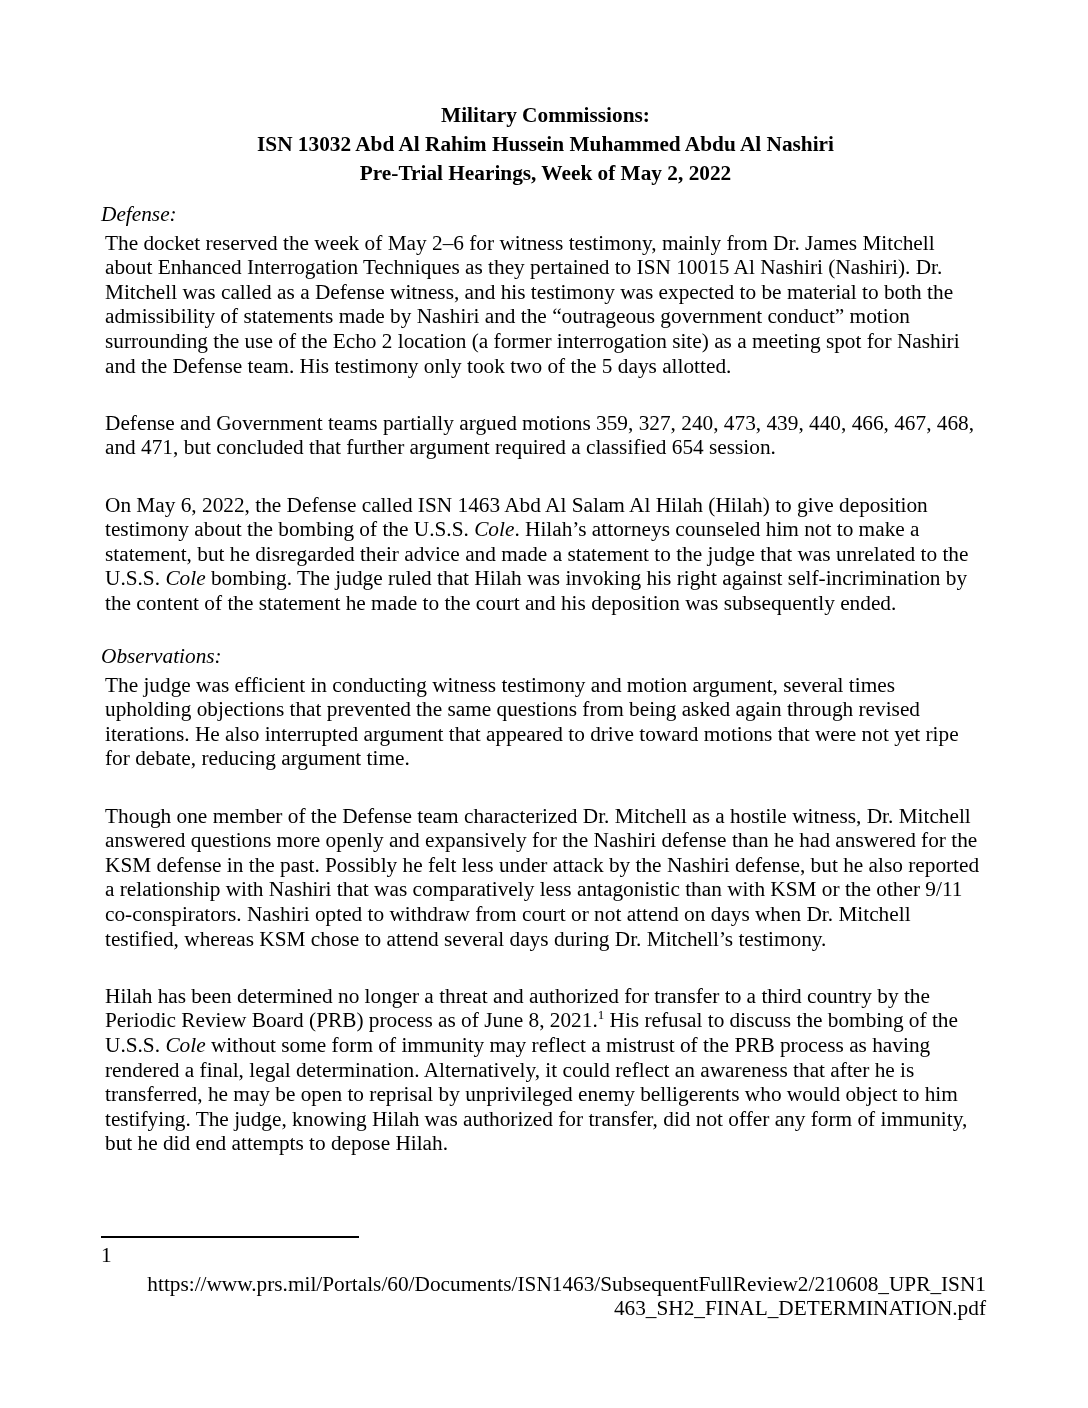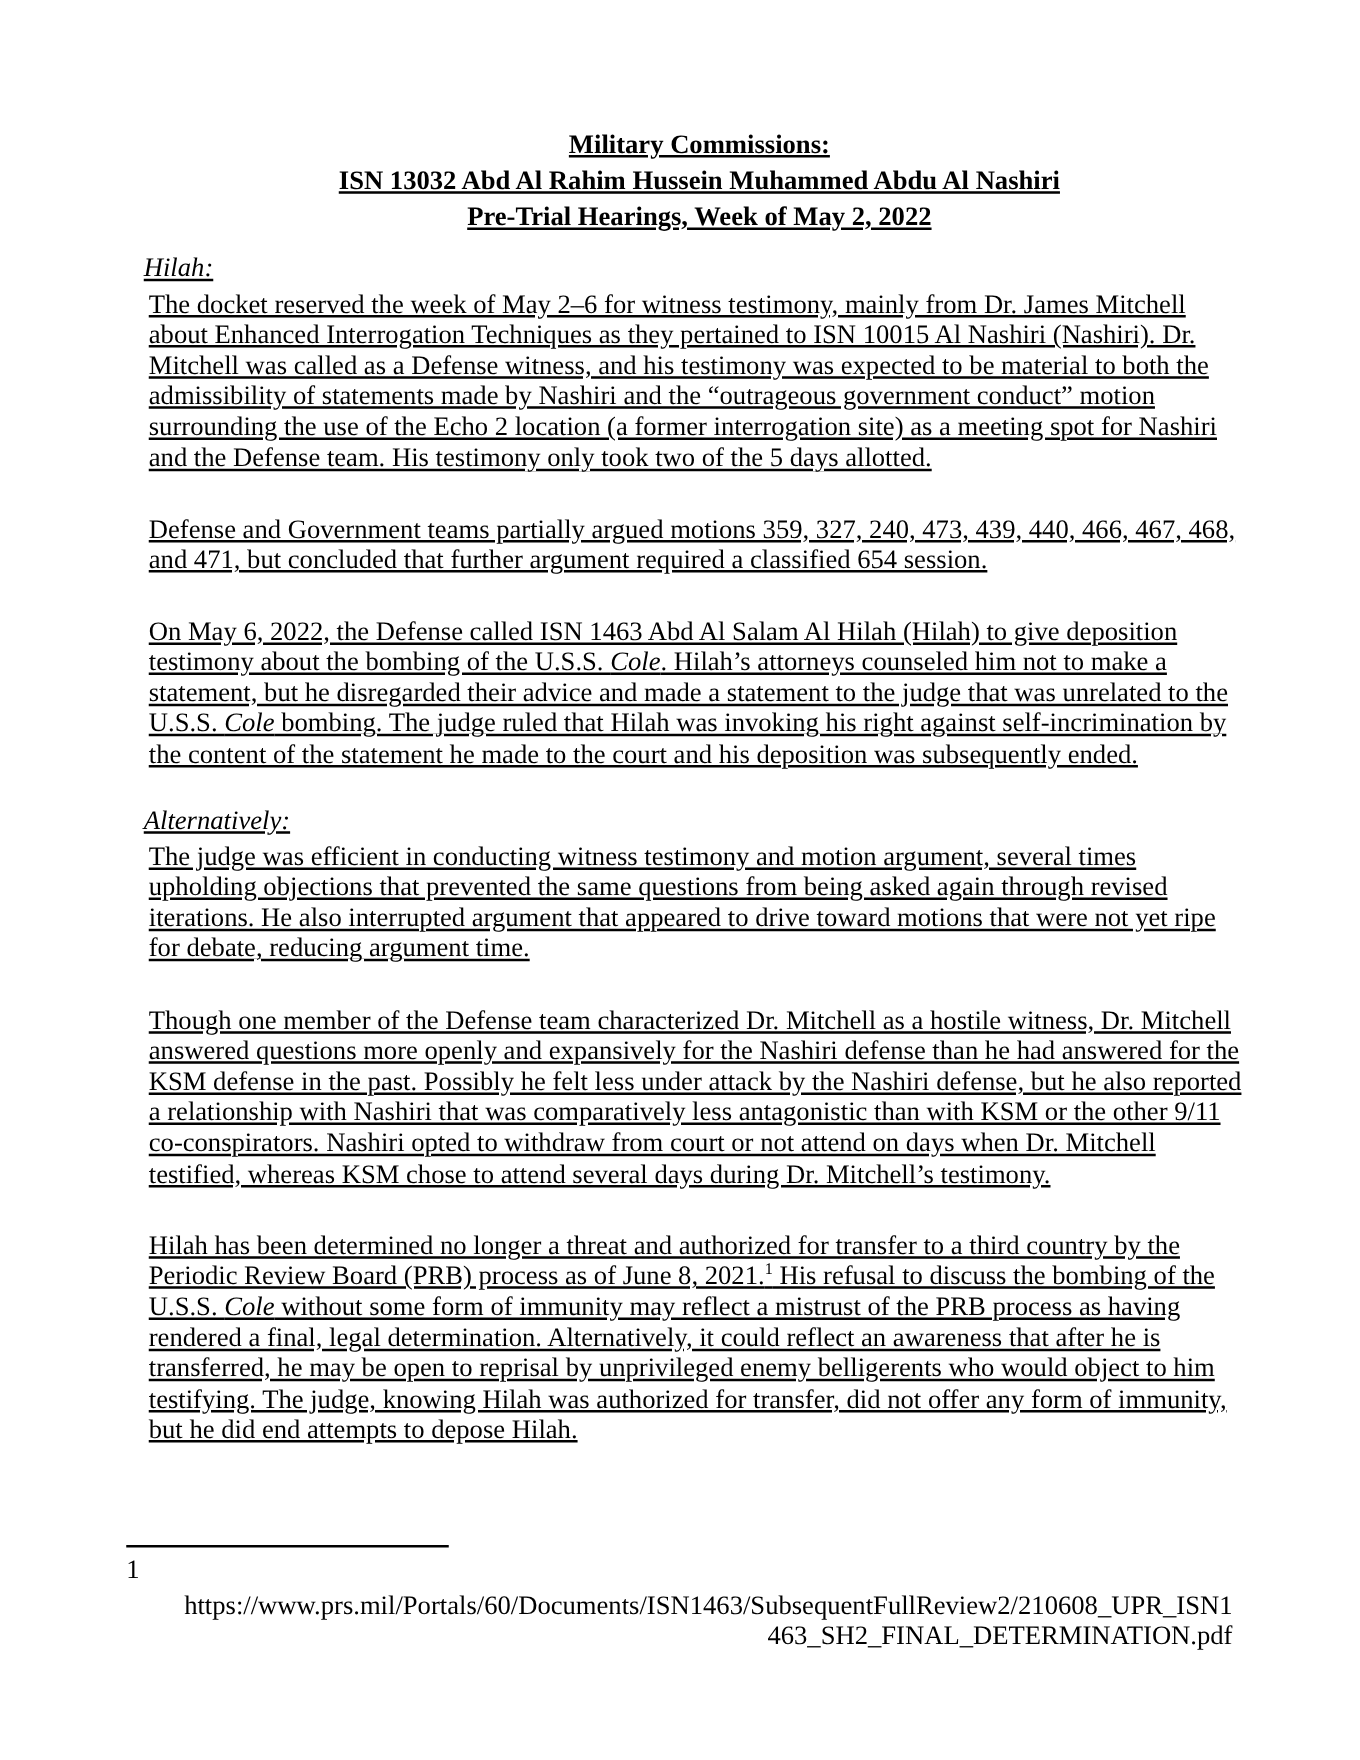--- a/index.html
+++ b/index.html
@@ -11,24 +11,23 @@
     position: relative;
     width: 1088px;
     height: 1408px;
     background: #ffffff;
     color: #000000;
     font-family: "Liberation Serif", serif;
     overflow: hidden;
   }
   .content {
     position: absolute;
-    left: 115px;
+    left: 101px;
     top: 101px;
     width: 889px;
-    text-decoration: underline;
   }
   .doc-title {
     font-weight: bold;
     text-align: center;
     font-size: 21.3px;
     line-height: 29px;
   }
   .title-gap { height: 14px; }
   .body-text {
     font-size: 21.3px;
@@ -72,34 +71,34 @@
   <div class="content">
 
     <div class="doc-title">
       <div>Military Commissions:</div>
       <div>ISN 13032 Abd Al Rahim Hussein Muhammed Abdu Al Nashiri</div>
       <div>Pre-Trial Hearings, Week of May 2, 2022</div>
     </div>
 
     <div class="title-gap"></div>
 
-    <div class="body-text section-heading">Hilah:</div>
+    <div class="body-text section-heading">Defense:</div>
     <p class="body-text">The docket reserved the week of May 2–6 for witness testimony, mainly from Dr. James Mitchell about Enhanced Interrogation Techniques as they pertained to ISN 10015 Al Nashiri (Nashiri). Dr. Mitchell was called as a Defense witness, and his testimony was expected to be material to both the admissibility of statements made by Nashiri and the “outrageous government conduct” motion surrounding the use of the Echo 2 location (a former interrogation site) as a meeting spot for Nashiri and the Defense team. His testimony only took two of the 5 days allotted.</p>
 
     <div class="gap"></div>
 
     <p class="body-text">Defense and Government teams partially argued motions 359, 327, 240, 473, 439, 440, 466, 467, 468, and 471, but concluded that further argument required a classified 654 session.</p>
 
     <div class="gap"></div>
 
     <p class="body-text"><span>On May 6, 2022, the Defense called ISN 1463 Abd Al Salam Al Hilah (Hilah) to give deposition testimony about the bombing of the U.S.S. </span><i>Cole</i><span>. Hilah’s attorneys counseled him not to make a statement, but he disregarded their advice and made a statement to the judge that was unrelated to the U.S.S. </span><i>Cole</i><span> bombing. The judge ruled that Hilah was invoking his right against self-incrimination by the content of the statement he made to the court and his deposition was subsequently ended.</span></p>
 
     <div class="gap"></div>
 
-    <div class="body-text section-heading">Alternatively:</div>
+    <div class="body-text section-heading">Observations:</div>
     <p class="body-text">The judge was efficient in conducting witness testimony and motion argument, several times upholding objections that prevented the same questions from being asked again through revised iterations. He also interrupted argument that appeared to drive toward motions that were not yet ripe for debate, reducing argument time.</p>
 
     <div class="gap"></div>
 
     <p class="body-text">Though one member of the Defense team characterized Dr. Mitchell as a hostile witness, Dr. Mitchell answered questions more openly and expansively for the Nashiri defense than he had answered for the KSM defense in the past. Possibly he felt less under attack by the Nashiri defense, but he also reported a relationship with Nashiri that was comparatively less antagonistic than with KSM or the other 9/11 co-conspirators. Nashiri opted to withdraw from court or not attend on days when Dr. Mitchell testified, whereas KSM chose to attend several days during Dr. Mitchell’s testimony.</p>
 
     <div class="gap"></div>
 
     <p class="body-text"><span>Hilah has been determined no longer a threat and authorized for transfer to a third country by the Periodic Review Board (PRB) process as of June 8, 2021.</span><sup>1</sup><span> His refusal to discuss the bombing of the U.S.S. </span><i>Cole</i><span> without some form of immunity may reflect a mistrust of the PRB process as having rendered a final, legal determination. Alternatively, it could reflect an awareness that after he is transferred, he may be open to reprisal by unprivileged enemy belligerents who would object to him testifying. The judge, knowing Hilah was authorized for transfer, did not offer any form of immunity, but he did end attempts to depose Hilah.</span></p>
 

